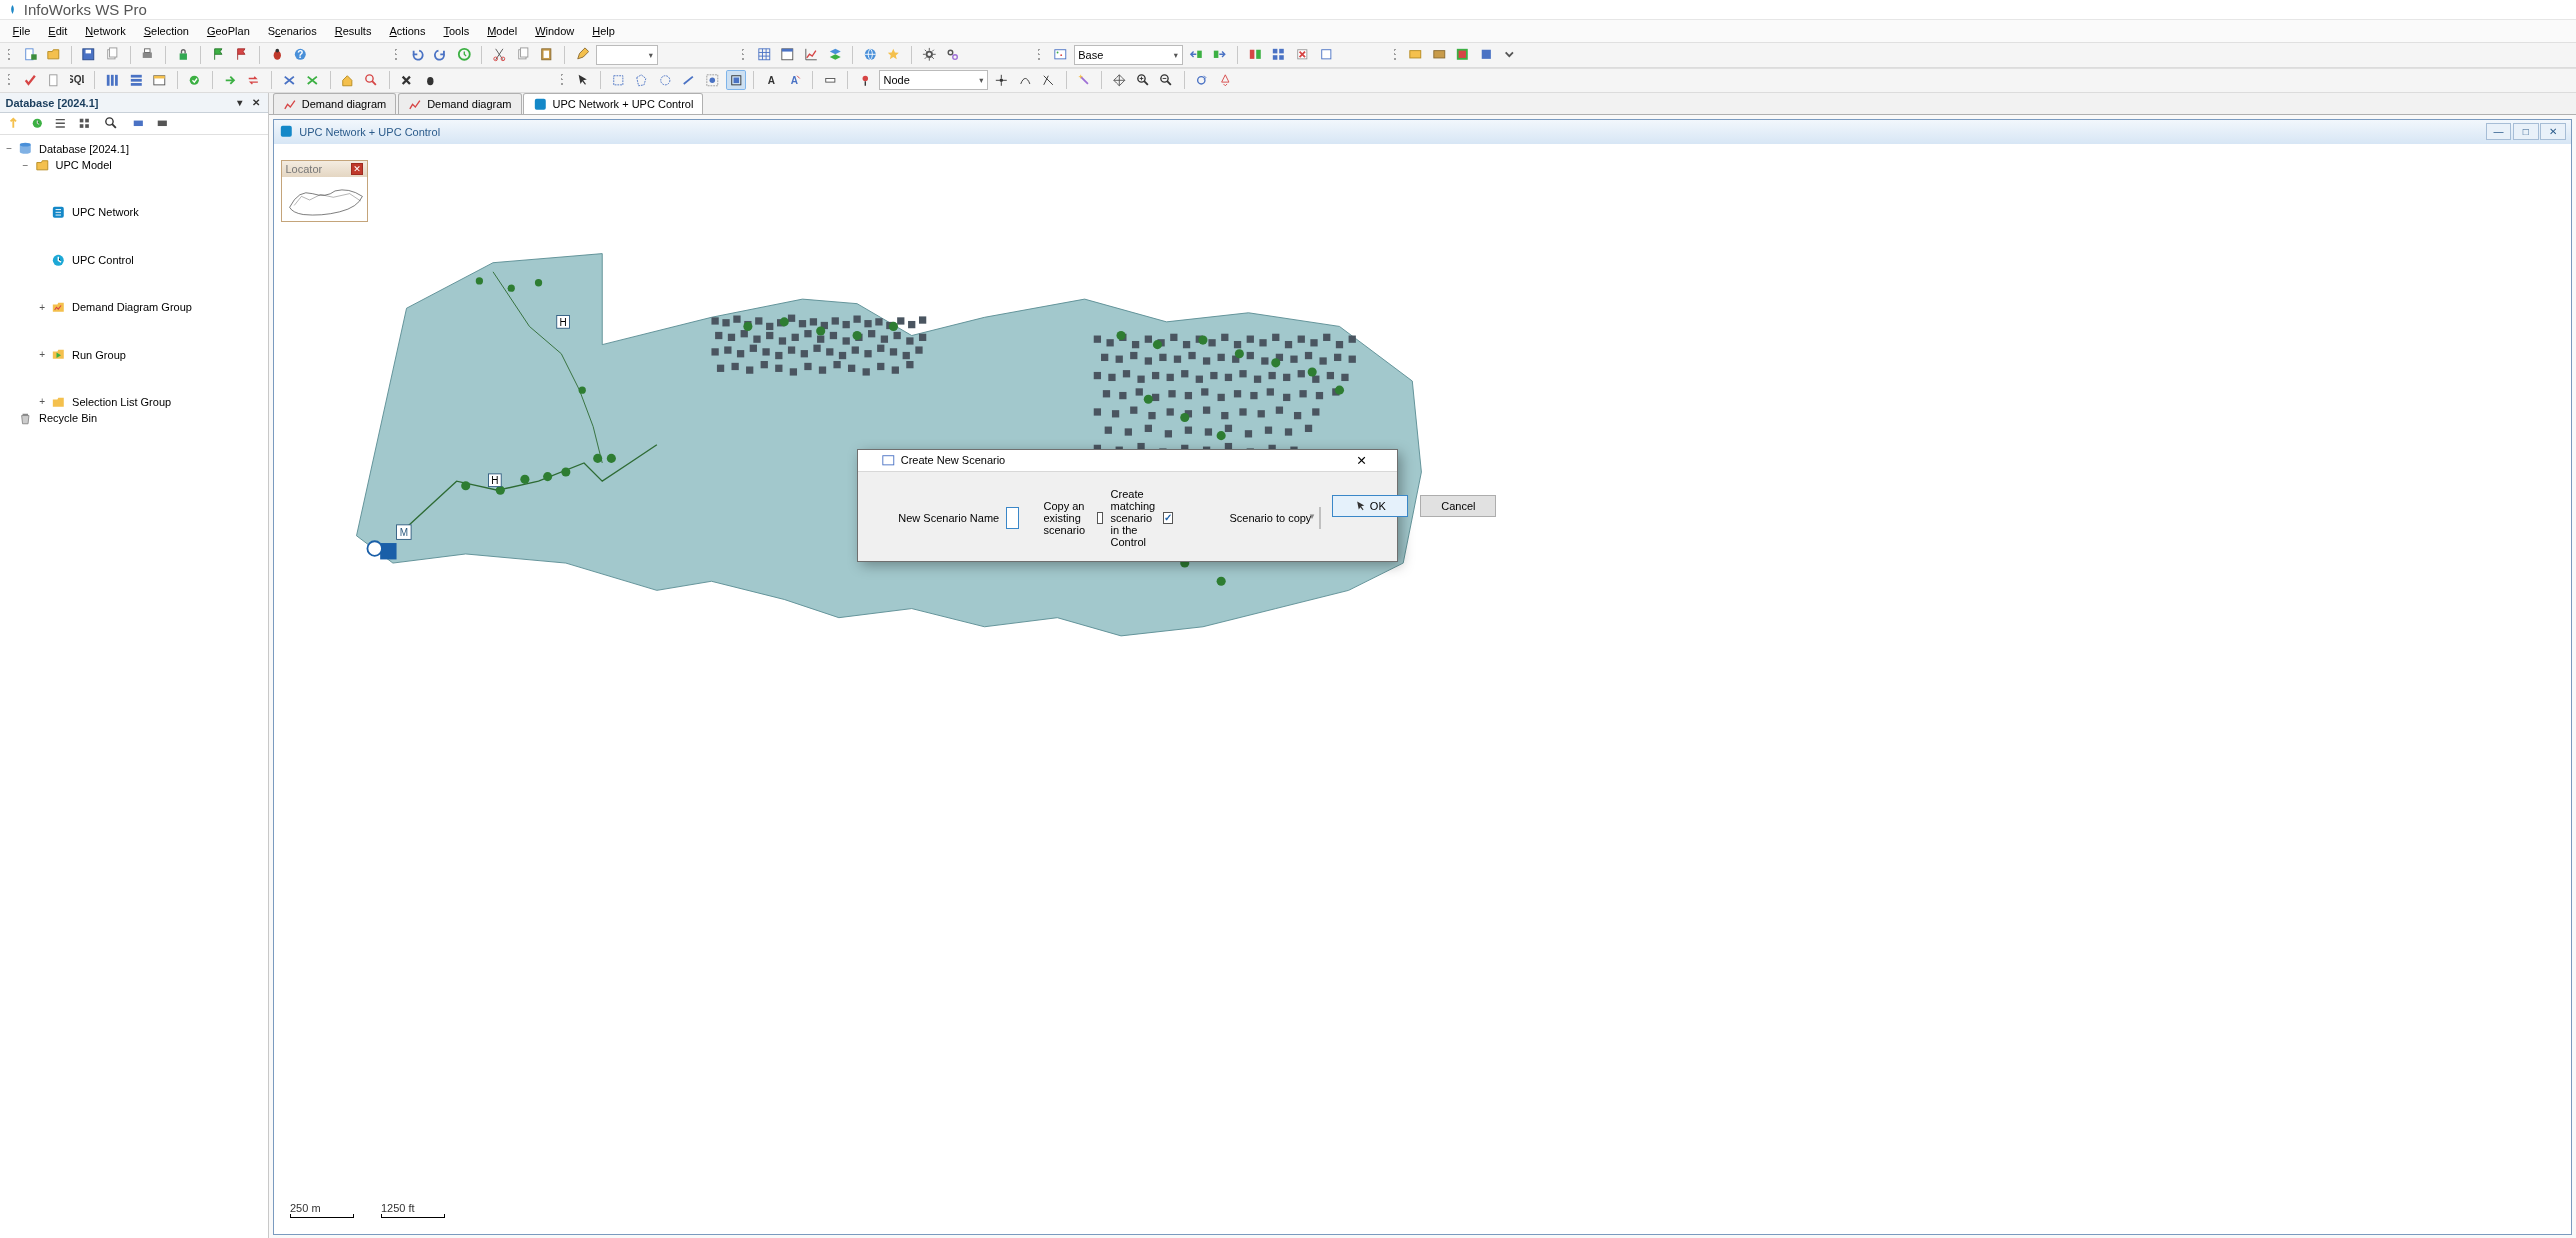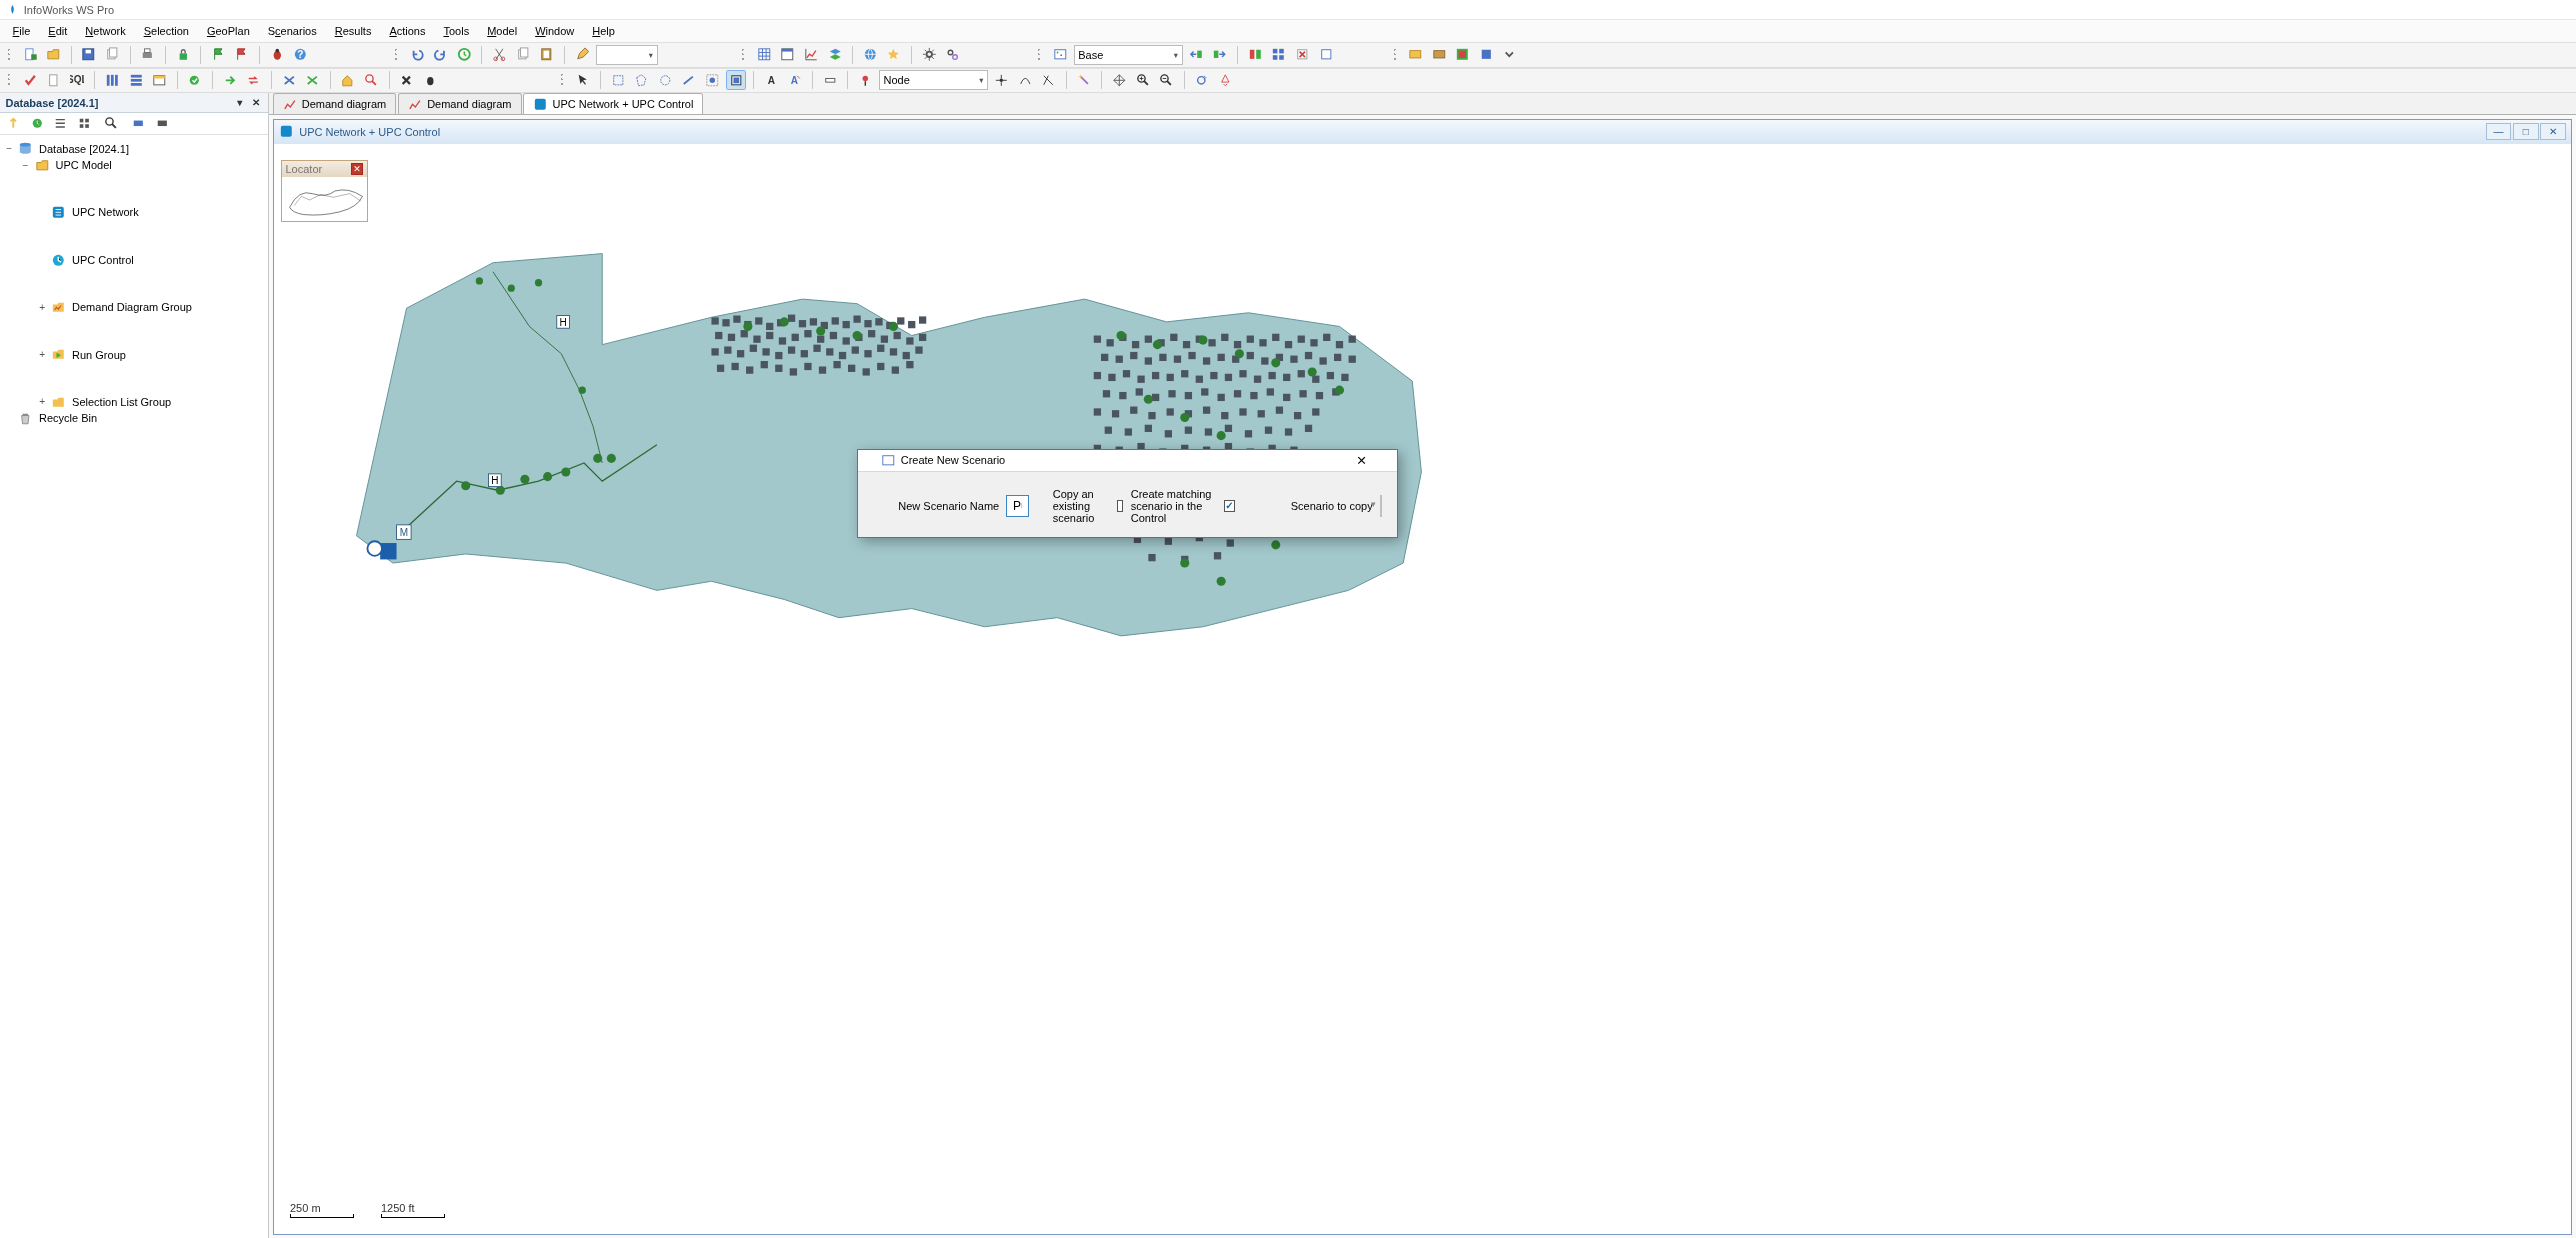--- a/index.html
+++ b/index.html
@@ -1,21 +1,21 @@
 <!DOCTYPE html>
 <html><head>
 <meta charset="utf-8">
 <style>
 * { box-sizing:border-box; margin:0; padding:0; font-family:"Segoe UI",Tahoma,sans-serif; font-size:11px; -webkit-user-select:none; user-select:none; }
 html,body { width:2576px; height:1239px; background:#fff; overflow:hidden; }
 
 
 .titlebar { height:20px; display:flex; align-items:center; padding:0 7.3px; gap:5.5px; background:#fff; border-bottom:0.9px solid #e6e6e6; }
 .titlebar .logo { width:11px; height:11px; }
-.titlebar-title { font-size:11px; color:#555; }
+.titlebar-title { font-size:15px; color:#555; }
 
 
 .menubar { height:22px; display:flex; align-items:center; padding:0 3.6px; background:#fafafa; }
 .menubar .item { padding:2.7px 9px; cursor:default; }
 .menubar .item span.ul { text-decoration:underline; }
 
 
 .toolstrip { height:25.5px; display:flex; align-items:center; background:#f5f5f5; border-top:0.9px solid #e0e0e0; border-bottom:0.9px solid #dcdcdc; padding:0 3.6px; gap:3.6px; }
 .toolstrip .grip { width:5.5px; height:16.4px; background:
   radial-gradient(circle at 1.8px 2.7px,#9e9e9e 0.9px,transparent 0.9px),
@@ -1121,20 +1121,31 @@
                 </div>
                 <div style="display:flex;align-items:center;gap:5.5px">
                   <span>Create matching scenario in the Control</span>
                   <div class="chk checked"></div>
                 </div>
               </div>
               <div class="formrow">
                 <div class="flabel">Scenario to copy</div>
                 <div class="combo-disabled"></div>
               </div>
+              <div class="dlg-buttons">
+                <div class="dlg-btn primary">
+                  <svg width="12.7" height="12.7" viewBox="0 0 16 16" style="margin-right:3.6px">
+                      <path d="M4 2l2 10 2-3 3 4 1-1-3-4 4-1z" fill="#333"></path>
+                    </svg>
+                  <span>OK</span>
+                </div>
+                <div class="dlg-btn">
+                  <span>Cancel</span>
+                </div>
+              </div>
             </div>
           </div>
         </div>
 
       </div>
     </div>
 
   </div>
 </div>
 

